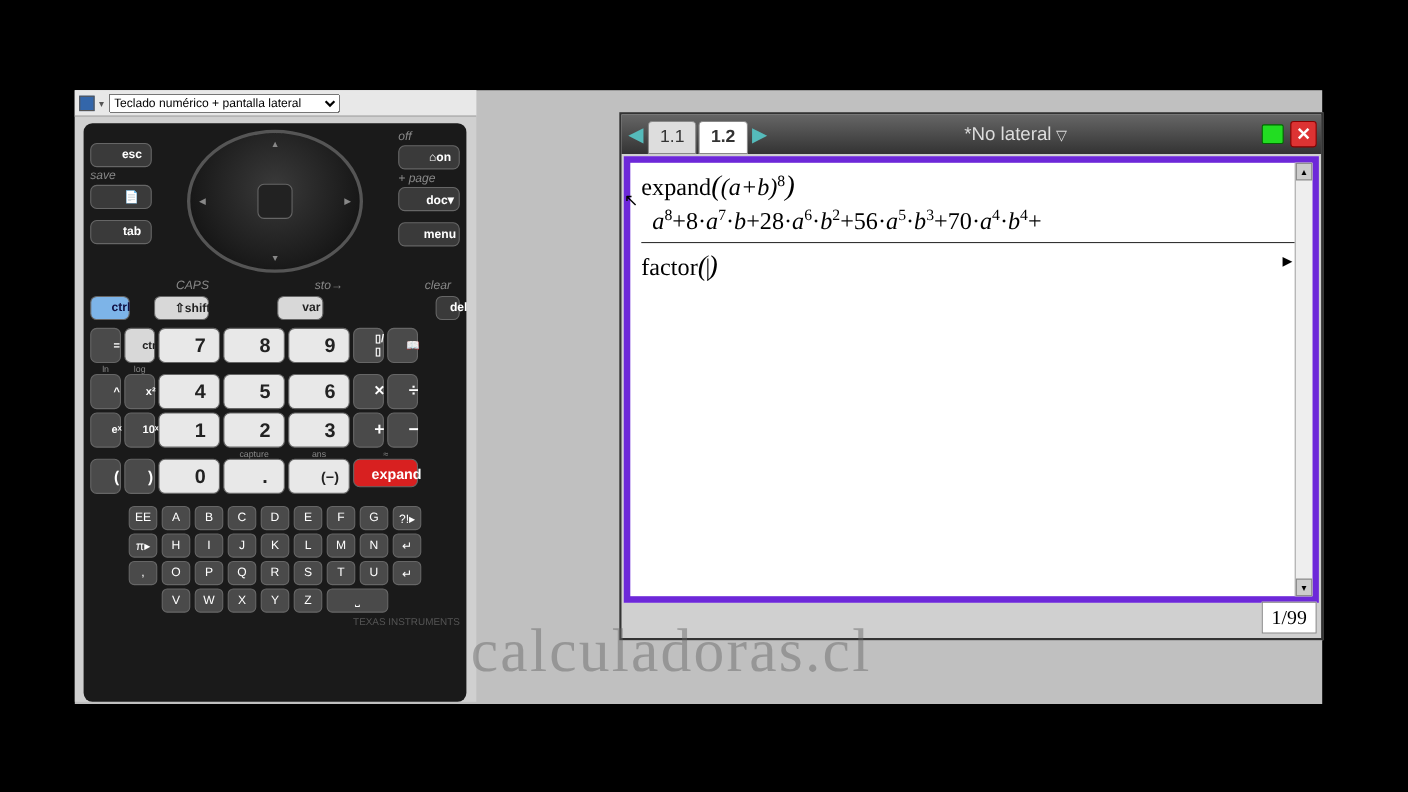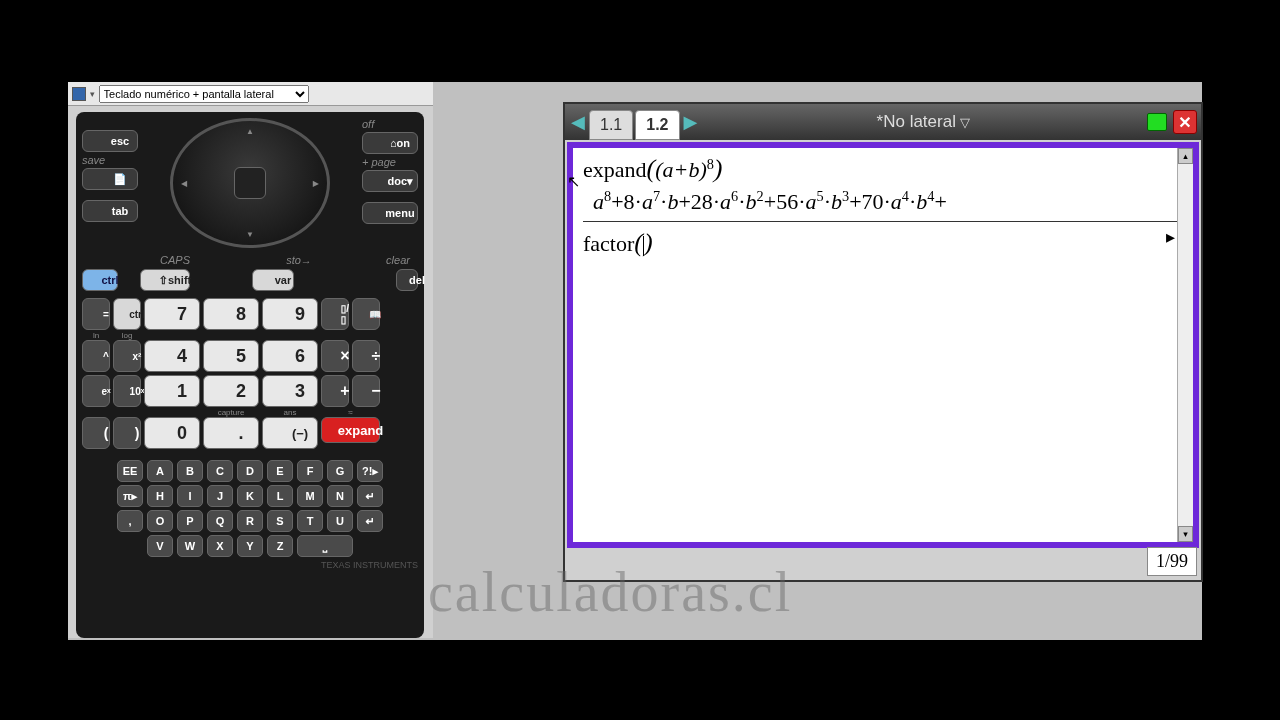--- a/index.html
+++ b/index.html
@@ -24,21 +24,21 @@
 .touchpad { width:160px; height:130px; background:radial-gradient(circle at 50% 40%,#3a3a3a,#0a0a0a); border-radius:50%; border:3px solid #555; position:relative; margin:0 auto; }
 .touchpad::after { content:''; position:absolute; left:50%; top:50%; width:30px; height:30px; background:#222; border:1px solid #666; border-radius:6px; transform:translate(-50%,-50%); }
 
 .numrow { display:flex; gap:3px; margin-bottom:3px; }
 .numrow .lblcol { display:flex; flex-direction:column; align-items:center; }
 .num { width:56px; height:32px; background:#e8e8e8; color:#222; font-size:18px; font-weight:bold; }
 .op { width:28px; height:32px; background:#4a4a4a; color:#fff; font-size:16px; }
 .fn { width:28px; height:32px; background:#4a4a4a; color:#fff; font-size:10px; }
 .paren { width:28px; height:32px; background:#4a4a4a; color:#fff; font-size:14px; }
 
-.alpha-row { display:flex; gap:4px; justify-content:center; margin-bottom:3px;font-weight:bold; }
+.alpha-row { display:flex; gap:4px; justify-content:center; margin-bottom:3px; }
 .alpha { width:26px; height:22px; background:#4a4a4a; color:#fff; border:1px solid #666; border-radius:5px; font-size:11px; display:flex; align-items:center; justify-content:center; cursor:pointer; }
 .alpha.space { width:56px; }
 .brand { color:#555; font-size:9px; text-align:right; margin-top:2px; }
 
 .screen { position:absolute; left:495px; top:20px; width:640px; height:480px; background:#d0d0d0; border:2px solid #333; }
 .scr-top { height:36px; background:linear-gradient(#666,#333); display:flex; align-items:center; padding:0 4px; gap:2px; }
 .nav-arrow { width:18px; height:28px; color:#5bb; font-size:18px; display:flex; align-items:center; justify-content:center; cursor:pointer; }
 .tab { background:#ddd; border:1px solid #888; border-radius:4px 4px 0 0; padding:5px 10px; font-size:16px; color:#333; cursor:pointer; margin-top:6px; }
 .tab.active { background:#fff; font-weight:bold; }
 .scr-title { flex:1; text-align:center; color:#ddd; font-size:17px; }

